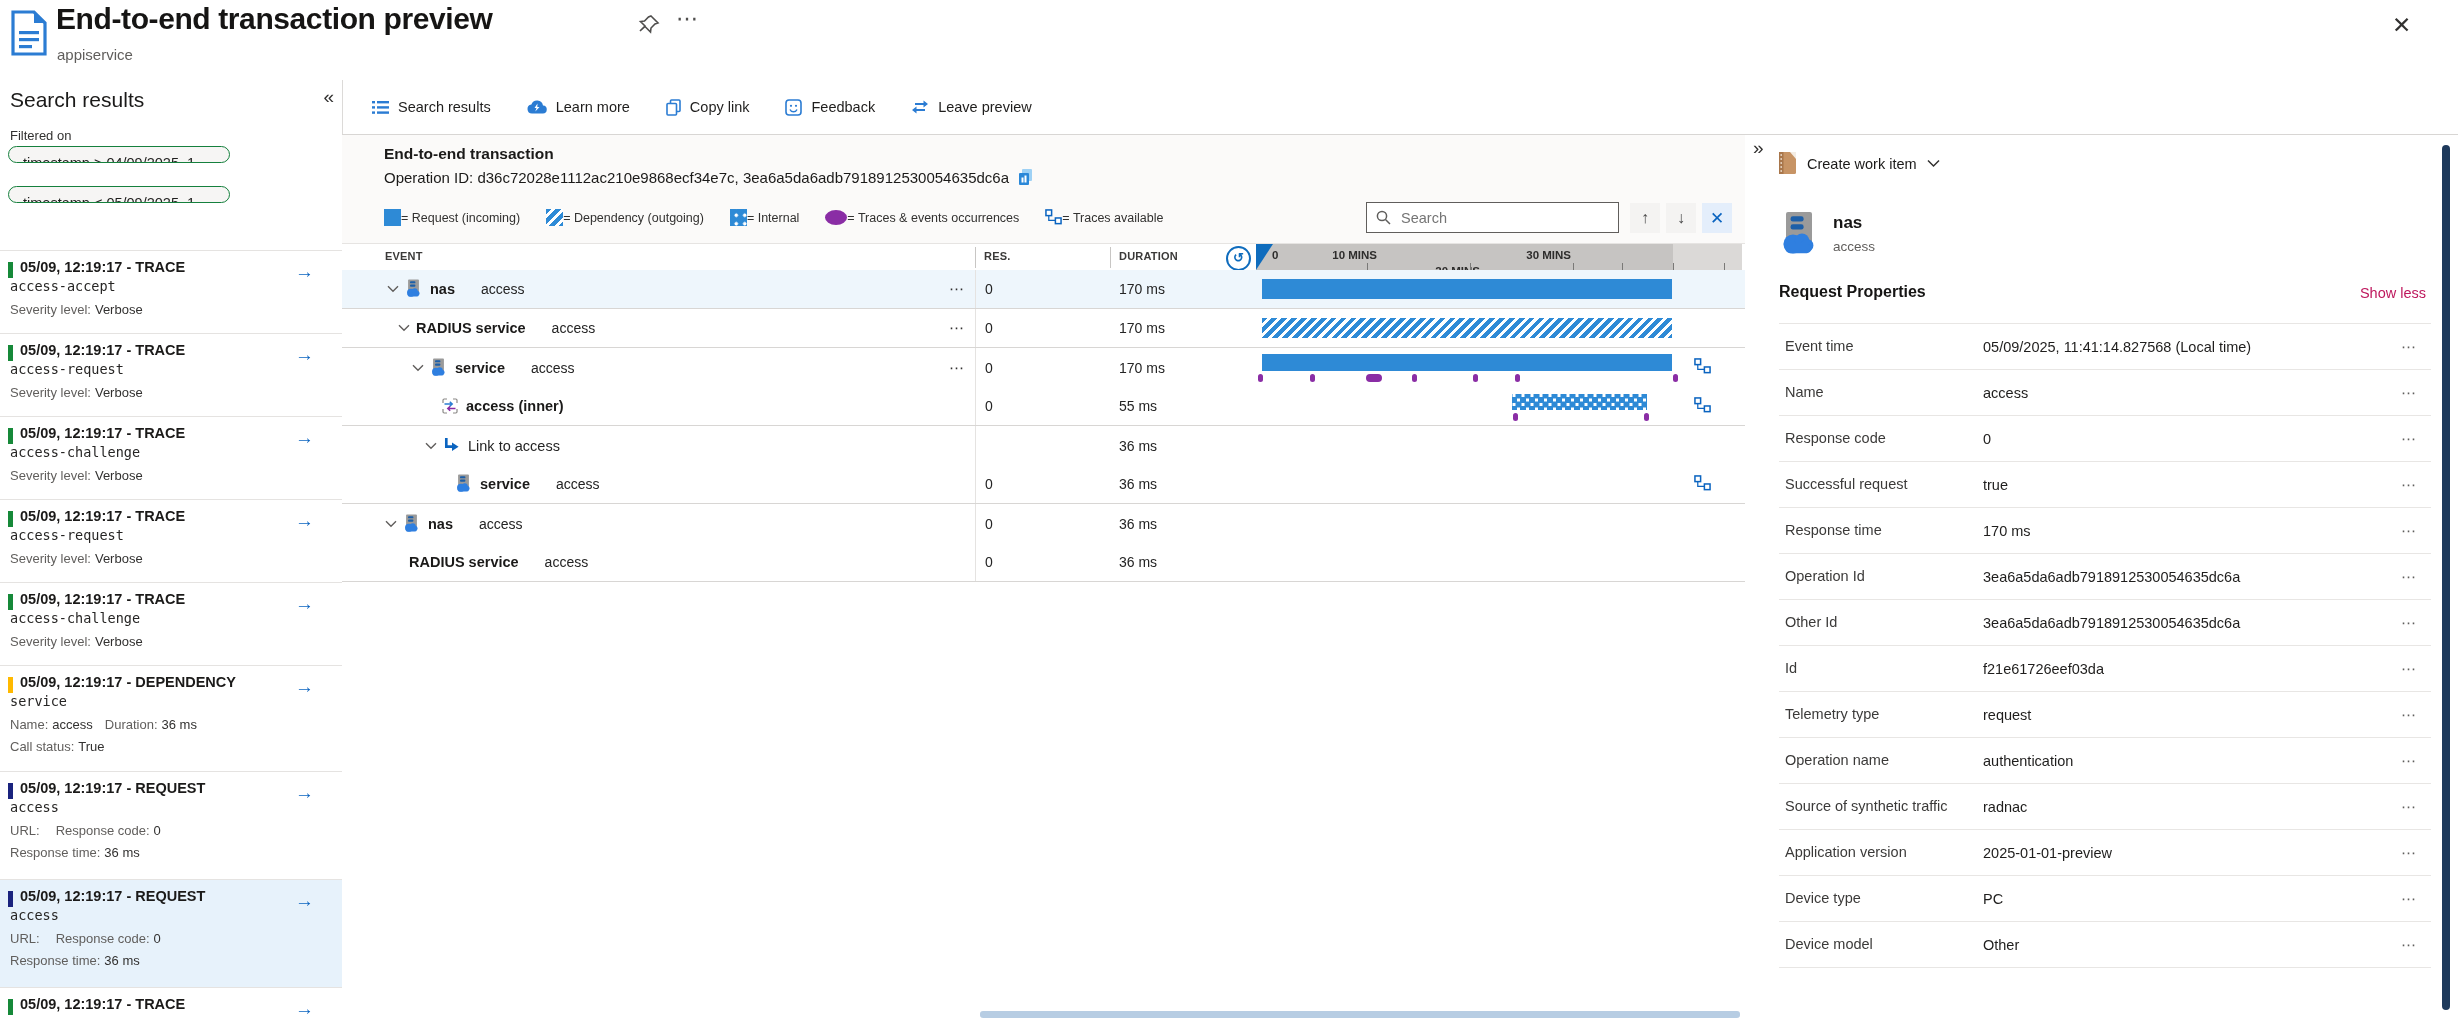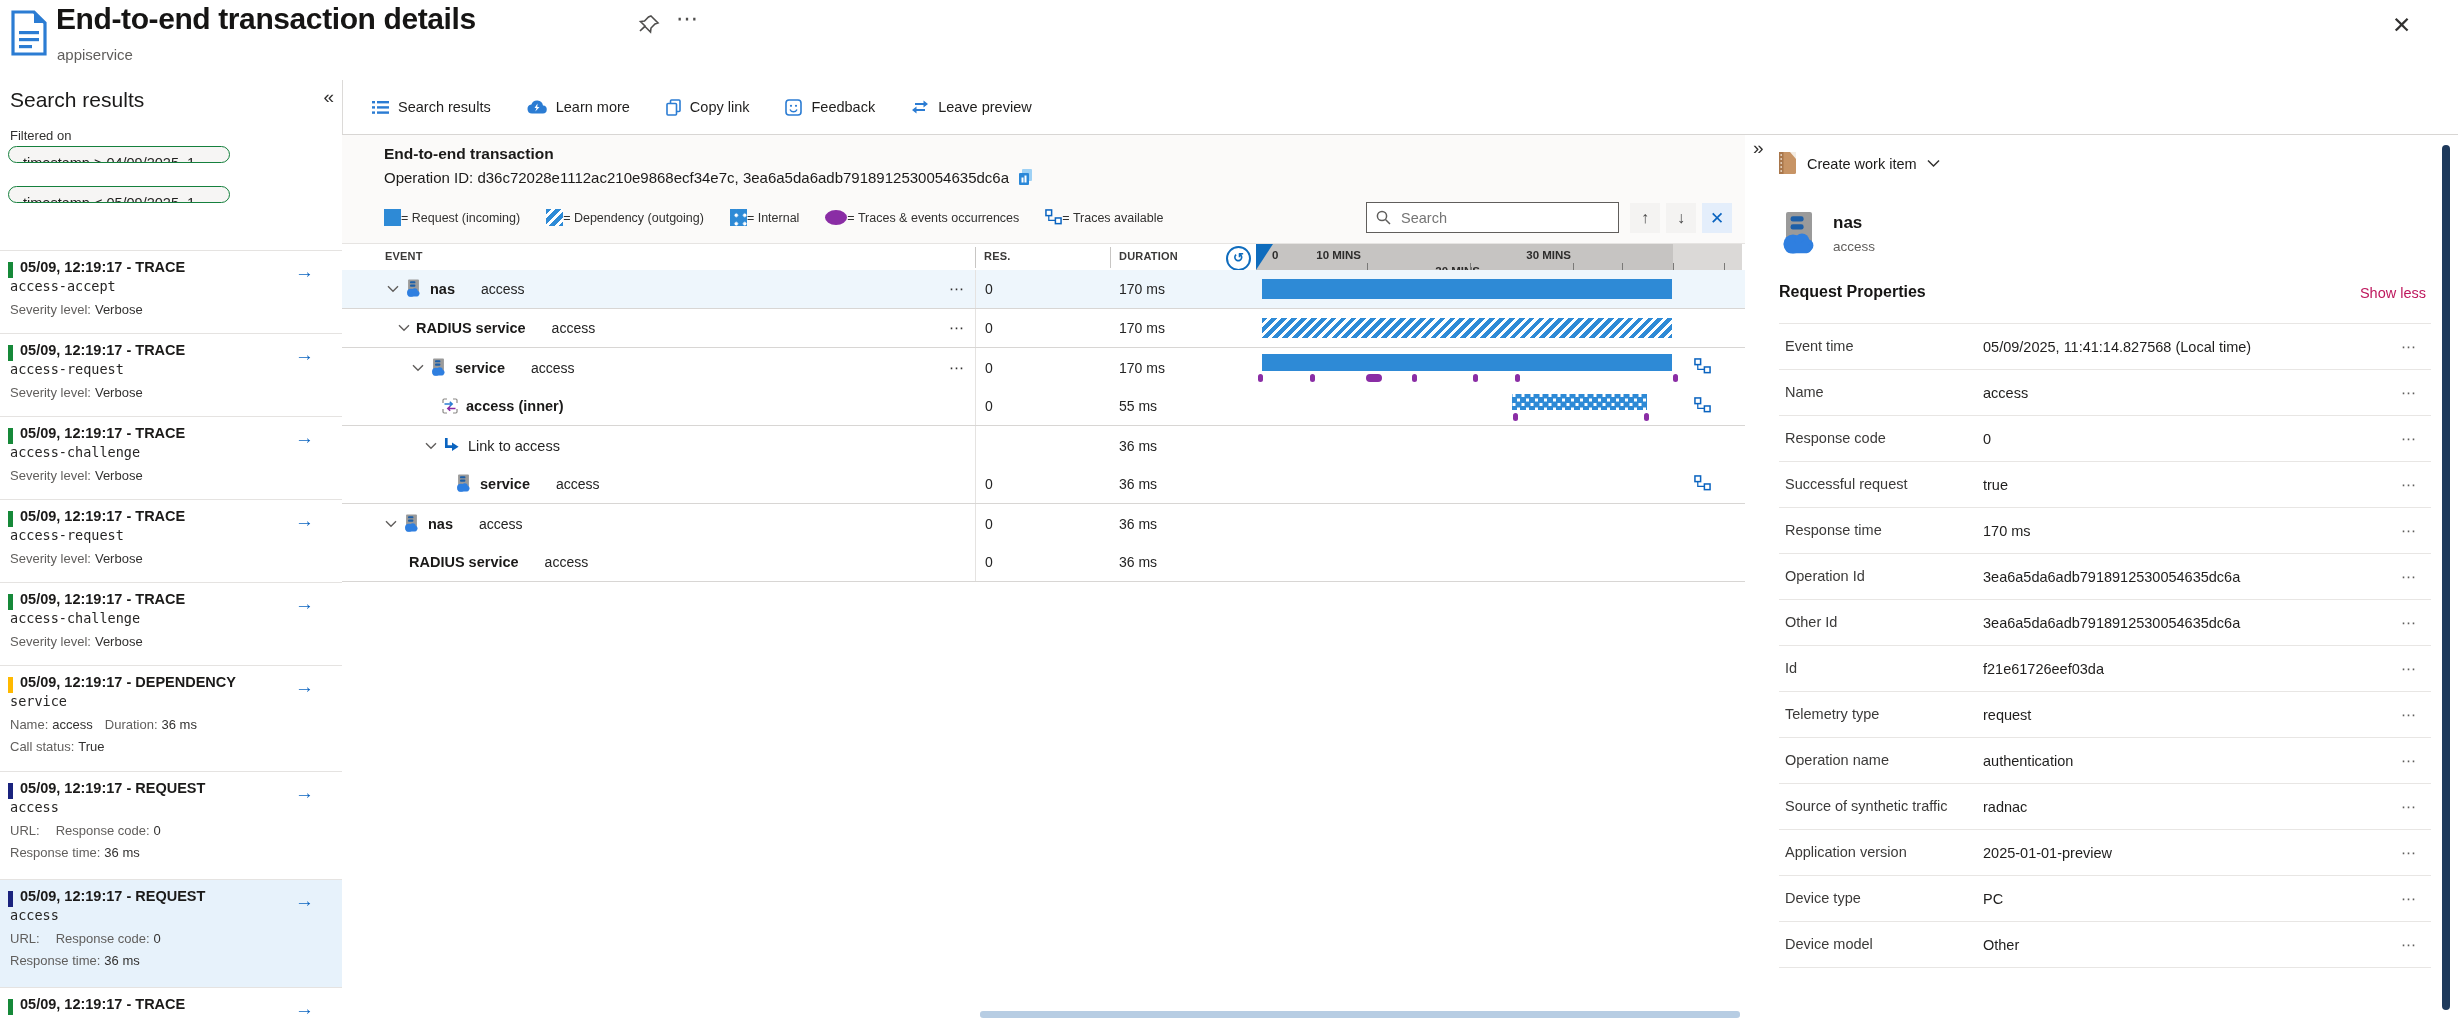--- a/index.html
+++ b/index.html
@@ -117,21 +117,21 @@
 
   <div class="abs" style="left:10px;top:10px;">
     <svg width="38" height="47" viewBox="0 0 38 47">
       <path d="M3 2 h21 l11 11 v31 H3 z" fill="#fff" stroke="#2b7cd3" stroke-width="3.2"></path>
       <path d="M24 2 l11 11 h-11 z" fill="#2b7cd3"></path>
       <rect x="9" y="21" width="20" height="3.2" fill="#2b7cd3"></rect>
       <rect x="9" y="28" width="20" height="3.2" fill="#2b7cd3"></rect>
       <rect x="9" y="35" width="13" height="3.2" fill="#2b7cd3"></rect>
     </svg>
   </div>
-  <div class="page-title">End-to-end transaction details</div>
+  <div class="page-title">End-to-end transaction preview</div>
   <div class="page-sub">appiservice</div>
   <div class="pin-icon">
     <svg width="22" height="22" viewBox="0 0 22 22" fill="none" stroke="#4f4e4d" stroke-width="1.6">
       <path d="M13 2 l7 7 -3 1 -4 4 -0.5 4 -5.5-5.5 L2 17 l5-5 L2.5 7.5 6.5 7 10.5 3 z"></path>
     </svg>
   </div>
   <div class="more-icon">⋯</div>
   <div class="close-icon">✕</div>
 
   <div class="sidebar">
@@ -345,21 +345,21 @@
       <div class="hsep" style="left:633px;"></div>
       <span class="hl" style="left:642px;">RES.</span>
       <div class="hsep" style="left:768px;"></div>
       <span class="hl" style="left:777px;">DURATION</span>
       <div class="reset-btn">↺</div>
       <div class="axis">
         <div class="axis-light"></div>
         <div class="axis-white"></div>
         <div class="axis-marker"></div>
         <span class="ax-lab" style="left:16px;">0</span>
-        <span class="ax-lab" style="left:105px;transform:translateX(-100%);">10 MINS</span>
+        <span class="ax-lab" style="left:121px;transform:translateX(-100%);">10 MINS</span>
         <span class="ax-lab" style="left:224px;transform:translateX(-100%);margin-top:16px;">20 MINS</span>
         <span class="ax-lab" style="left:315px;transform:translateX(-100%);">30 MINS</span>
         <div class="tick" style="left:111px;"></div>
           <div class="tick" style="left:214px;"></div>
         <div class="tick" style="left:317px;"></div>
           <div class="tick" style="left:366px;"></div>
         <div class="tick" style="left:417px;"></div>
           <div class="tick" style="left:468px;"></div>
       </div>
     </div>

